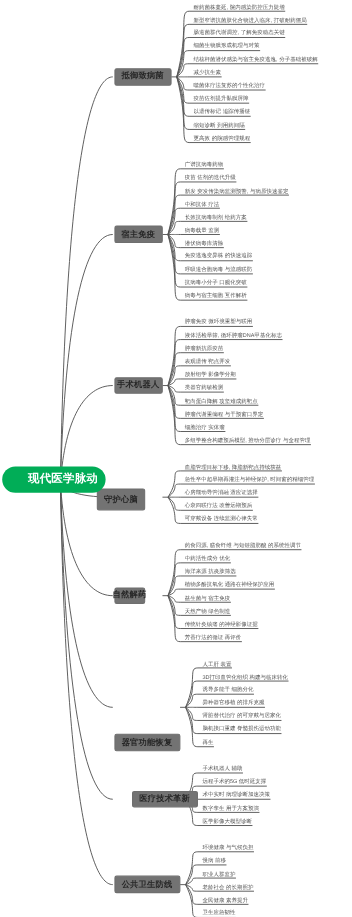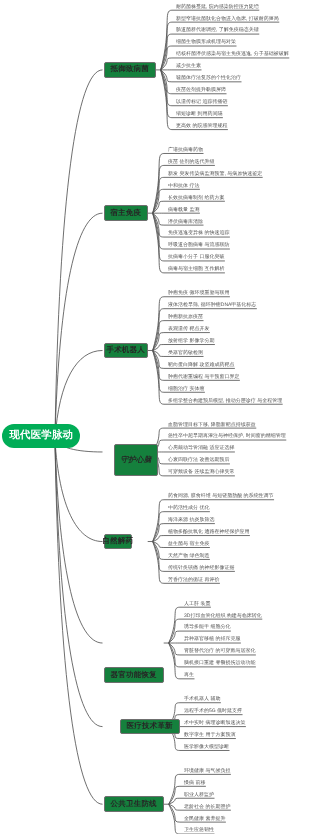--- a/index.html
+++ b/index.html
@@ -4,23 +4,23 @@
 <title>现代医学脉动</title>
 <style>
   html,body{margin:0;padding:0;background:#ffffff;}
   body{width:300px;height:834px;overflow:hidden;user-select:none;-webkit-user-select:none;
        font-family:"Liberation Sans",sans-serif;
        -webkit-font-smoothing:antialiased;text-rendering:geometricPrecision;}
   #canvas{position:relative;width:300px;height:834px;background:#fff;overflow:hidden;}
   #wires{position:absolute;left:0;top:0;width:300px;height:834px;}
   .root-node{position:absolute;display:flex;align-items:center;justify-content:center;
        border-radius:999px;color:#fff;font-size:10.4px;font-weight:700;
-       letter-spacing:.2px;white-space:nowrap;}
+       letter-spacing:.2px;white-space:nowrap;padding-left:16px;}
   .branch-node{position:absolute;display:flex;align-items:center;justify-content:center;
-       box-sizing:border-box;border:0.8px solid #6f6f6f;border-radius:2px;background:#15803d;
+       box-sizing:border-box;border:0.8px solid #6f6f6f;border-radius:2px;background:#737373;
        color:#262626;font-size:7.5px;font-weight:700;white-space:nowrap;letter-spacing:.2px;}
   .leaf-label{position:absolute;white-space:nowrap;color:#555;font-size:5px;
        line-height:6px;letter-spacing:0px;}
 </style>
 </head>
 <body>
 
 <div id="canvas">
   <svg id="wires" viewBox="0 0 300 834" width="300" height="834" xmlns="http://www.w3.org/2000/svg">
       <path d="M 54.95 439.31 C 58.99 195.50 76.82 69.90 102.50 69.90" fill="none" stroke="#555555" stroke-width="0.85"></path>
@@ -138,21 +138,21 @@
       <div class="leaf-label" style="left: 168px; top: 290.16px;">肿瘤免疫 微环境重塑与联用</div>
       <div class="leaf-label" style="left: 168px; top: 302.1px;">液体活检早筛, 循环肿瘤DNA甲基化标志</div>
       <div class="leaf-label" style="left: 168px; top: 314.04px;">肿瘤新抗原疫苗</div>
       <div class="leaf-label" style="left: 168px; top: 325.98px;">表观遗传 靶点开发</div>
       <div class="leaf-label" style="left: 168px; top: 337.92px;">放射组学 影像学分期</div>
       <div class="leaf-label" style="left: 168px; top: 349.86px;">类器官药敏检测</div>
       <div class="leaf-label" style="left: 168px; top: 361.8px;">靶向蛋白降解 攻坚难成药靶点</div>
       <div class="leaf-label" style="left: 168px; top: 373.74px;">肿瘤代谢重编程 与干预窗口界定</div>
       <div class="leaf-label" style="left: 168px; top: 385.68px;">细胞治疗 实体瘤</div>
       <div class="leaf-label" style="left: 168px; top: 397.62px;">多组学整合构建预后模型, 推动分层诊疗 与全程管理</div>
-      <div class="branch-node" style="left: 114px; top: 444.18px; width: 44px; height: 32px; font-style: italic;">
+      <div class="branch-node" style="left: 88px; top: 444.18px; width: 44px; height: 20px;">
         <span>守护心脑</span>
       </div>
       <div class="leaf-label" style="left: 168px; top: 421.5px;">血脂管理目标下移, 降脂新靶点持续获益</div>
       <div class="leaf-label" style="left: 168px; top: 433.44px;">急性卒中超早期再灌注与神经保护, 时间窗的精细管理</div>
       <div class="leaf-label" style="left: 168px; top: 445.38px;">心房颤动导管消融 适应证选择</div>
       <div class="leaf-label" style="left: 168px; top: 457.32px;">心衰四联疗法 改善远期预后</div>
       <div class="leaf-label" style="left: 168px; top: 469.26px;">可穿戴设备 连续监测心律失常</div>
       <div class="branch-node" style="left: 103.7px; top: 533.73px; width: 28px; height: 15.6px;">
         <span>自然解药</span>
       </div>

